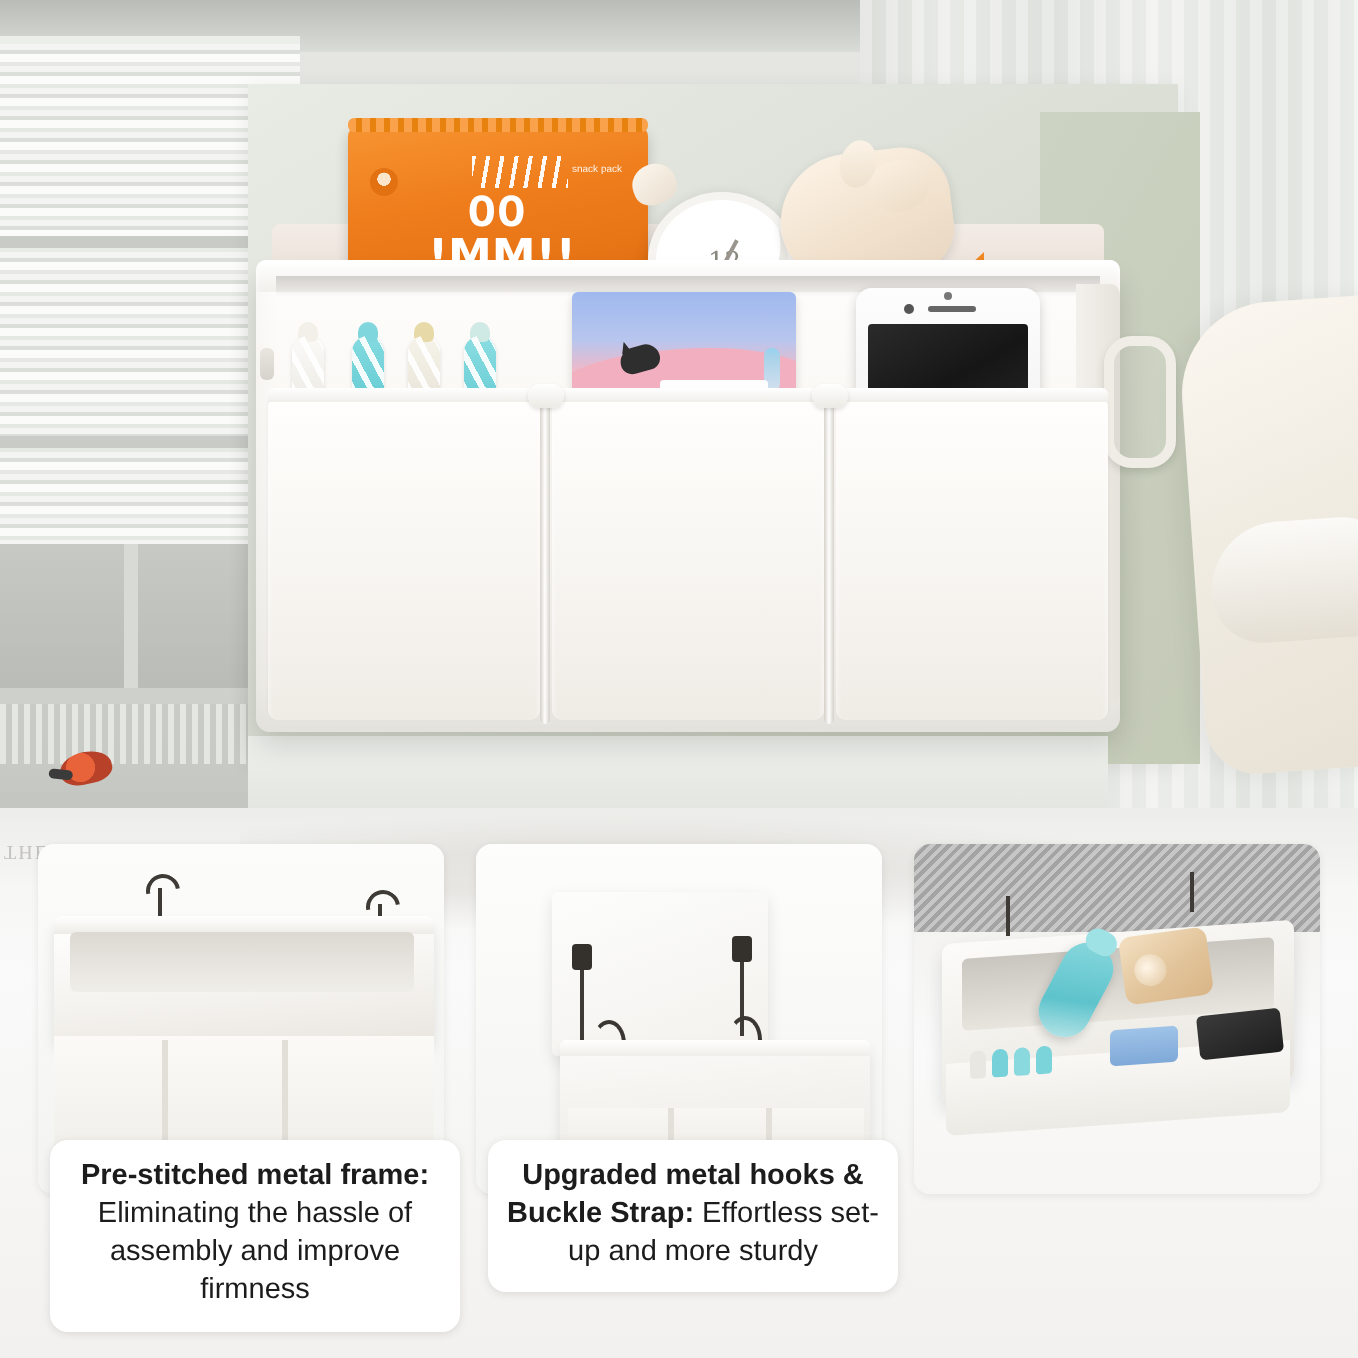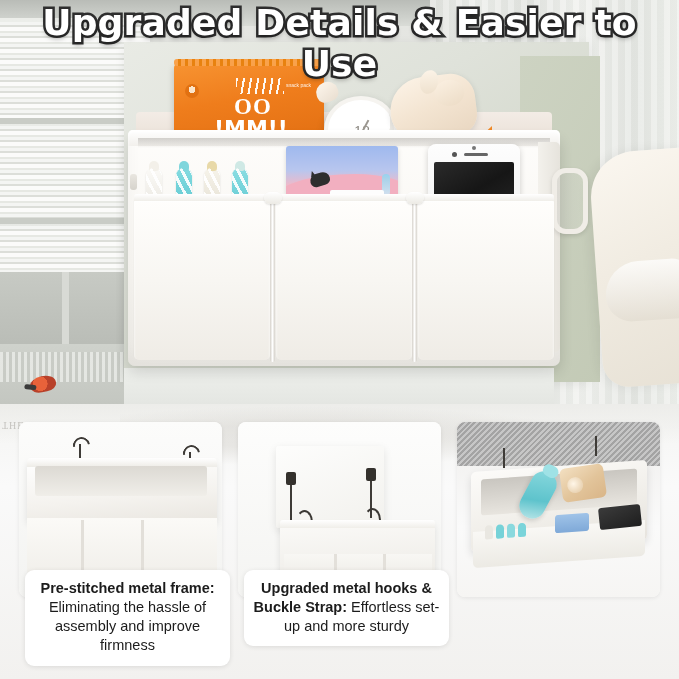--- a/index.html
+++ b/index.html
@@ -131,21 +131,21 @@
     background:linear-gradient(170deg,#f79331 0%,#ef7d1c 45%,#e26f12 100%);
     border-radius:4px 4px 3px 3px;
     box-shadow:0 3px 7px rgba(0,0,0,.18);}
   .snackbag .crimp{position:absolute;left:0;top:-5px;width:150px;height:7px;
     background:repeating-linear-gradient(90deg,#f9a24b 0 4px,#e8820f 4px 7px);border-radius:3px;}
   .snackbag .logo{position:absolute;left:11px;top:20px;width:14px;height:14px;border-radius:50%;
     background:radial-gradient(circle at 50% 40%,#fdf0dd 0 30%,#e06f10 31% 100%);opacity:.9;}
   .snackbag .rays{position:absolute;left:62px;top:14px;width:48px;height:16px;
     background:repeating-linear-gradient(100deg,#fff 0 2px,transparent 2px 7px);opacity:.95;}
   .snackbag .oo{position:absolute;left:60px;top:30px;color:#fff;font-weight:bold;
-    font-size:23px;letter-spacing:1px;font-family:Liberation Serif, serif;}
+    font-size:23px;letter-spacing:1px;font-family:Liberation Mono, monospace;}
   .snackbag .mm{position:absolute;left:40px;top:52px;color:#fff;font-weight:bold;
     font-size:22px;letter-spacing:0px;font-family:"DejaVu Sans",sans-serif;}
   .snackbag .smalltxt{position:absolute;left:112px;top:18px;color:#fff;font-size:5px;opacity:.9;}
 
   .clock{position:absolute;left:196px;top:-12px;width:66px;height:60px;border-radius:50%;
     background:radial-gradient(circle at 45% 38%,#ffffff 0 62%,#eceae5 63% 100%);
     border:4px solid #f6f4f0;box-shadow:0 3px 8px rgba(0,0,0,.16);overflow:hidden;}
   .clock .num{position:absolute;color:#8b8881;font-size:11px;font-family:"DejaVu Serif",serif;}
   .clock .n11{left:8px;top:30px;}
   .clock .n12{left:26px;top:24px;font-size:13px;}
@@ -421,21 +421,20 @@
 
       <div class="pocket p1"></div>
       <div class="pocket p2"></div>
       <div class="pocket p3"></div>
       <div class="seam s1"></div>
       <div class="seam s2"></div>
       <div class="seam-tab st1"></div>
       <div class="seam-tab st2"></div>
     </div>
 
-    <div class="title">Upgraded Details &amp; Easier to Use</div>
   </div>
 
   <div class="bottom">
     <div class="bottom-tex"></div>
     <div class="rev-text">THE VERY HUNGRY</div>
 
     <div class="card c2">
       <div class="photo">
         <span class="t2-bg"></span>
         <span class="t2-panel"></span>

